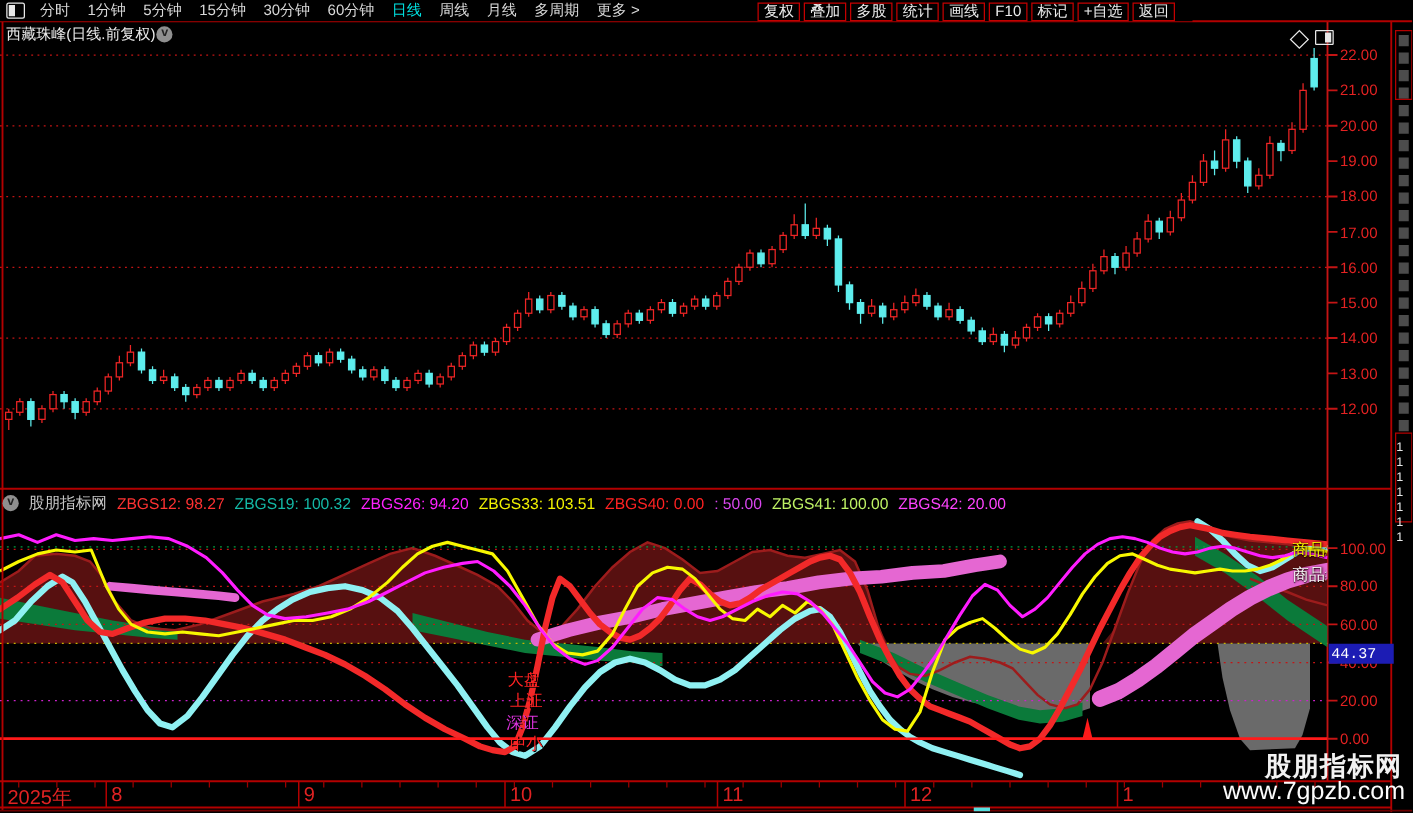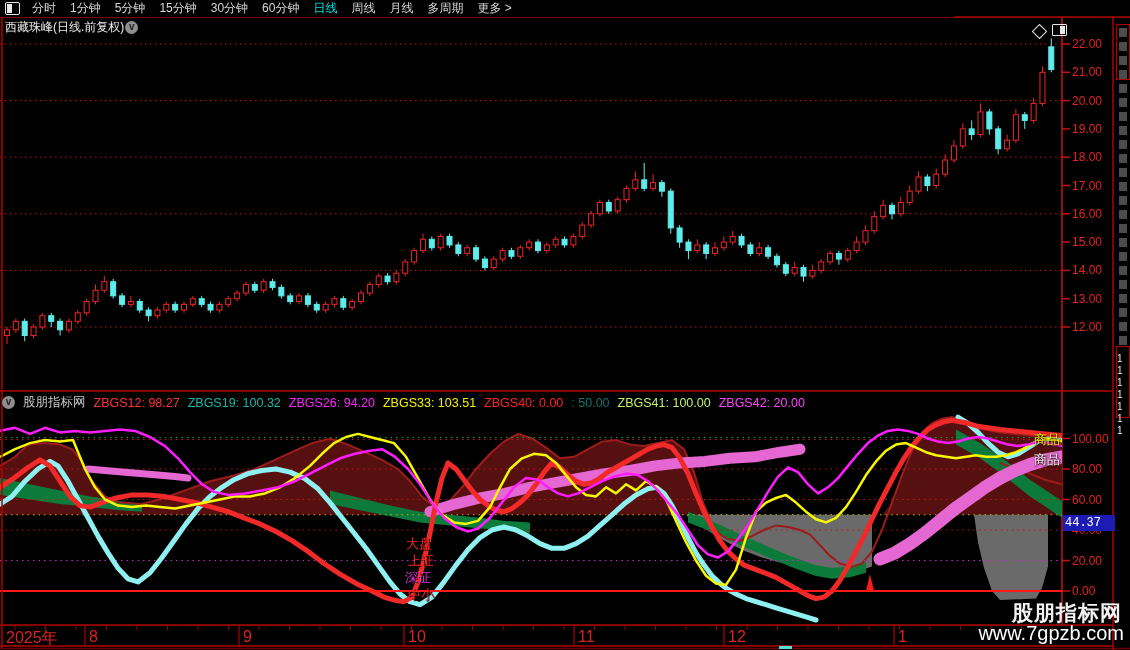--- a/index.html
+++ b/index.html
@@ -409,41 +409,52 @@
         <span class="tb-item">5分钟</span>
         <span class="tb-item">15分钟</span>
         <span class="tb-item">30分钟</span>
         <span class="tb-item">60分钟</span>
         <span class="tb-item active">日线</span>
         <span class="tb-item">周线</span>
         <span class="tb-item">月线</span>
         <span class="tb-item">多周期</span>
         <span class="tb-item">更多 &gt;</span>
       </div>
+    <div id="tb-right">
+        <span class="tb-btn">复权</span>
+        <span class="tb-btn">叠加</span>
+        <span class="tb-btn">多股</span>
+        <span class="tb-btn">统计</span>
+        <span class="tb-btn">画线</span>
+        <span class="tb-btn">F10</span>
+        <span class="tb-btn">标记</span>
+        <span class="tb-btn">+自选</span>
+        <span class="tb-btn">返回</span>
+      </div>
   </div>
 
   <div id="title-bar">
     <span>西藏珠峰(日线.前复权)</span>
     <span class="chev">v</span>
   </div>
 
   <span id="diamond-ic"></span>
   <span id="split-ic">
       <i></i>
     </span>
 
   <div id="ind-header">
     <span class="chev">v</span>
     <span class="name">股朋指标网</span>
   <span class="ind-val" style="color: rgb(255, 50, 50);">ZBGS12: 98.27</span>
       <span class="ind-val" style="color: #14b8a6;">ZBGS19: 100.32</span>
       <span class="ind-val" style="color: rgb(255, 34, 255);">ZBGS26: 94.20</span>
       <span class="ind-val" style="color: rgb(242, 242, 0);">ZBGS33: 103.51</span>
       <span class="ind-val" style="color: rgb(255, 34, 34);">ZBGS40: 0.00</span>
-      <span class="ind-val" style="color: #0f766e;">: 50.00</span>
+      <span class="ind-val" style="color: #d946ef;">: 50.00</span>
       <span class="ind-val" style="color: #bef264;">ZBGS41: 100.00</span>
       <span class="ind-val" style="color: rgb(255, 68, 255);">ZBGS42: 20.00</span>
     </div>
 
   <div id="labels">
       <div class="lbl price-label" style="top: 37px;">22.00</div>
       <div class="lbl price-label" style="top: 65.3px;">21.00</div>
       <div class="lbl price-label" style="top: 93.6px;">20.00</div>
       <div class="lbl price-label" style="top: 121.9px;">19.00</div>
       <div class="lbl price-label" style="top: 150.2px;">18.00</div>

